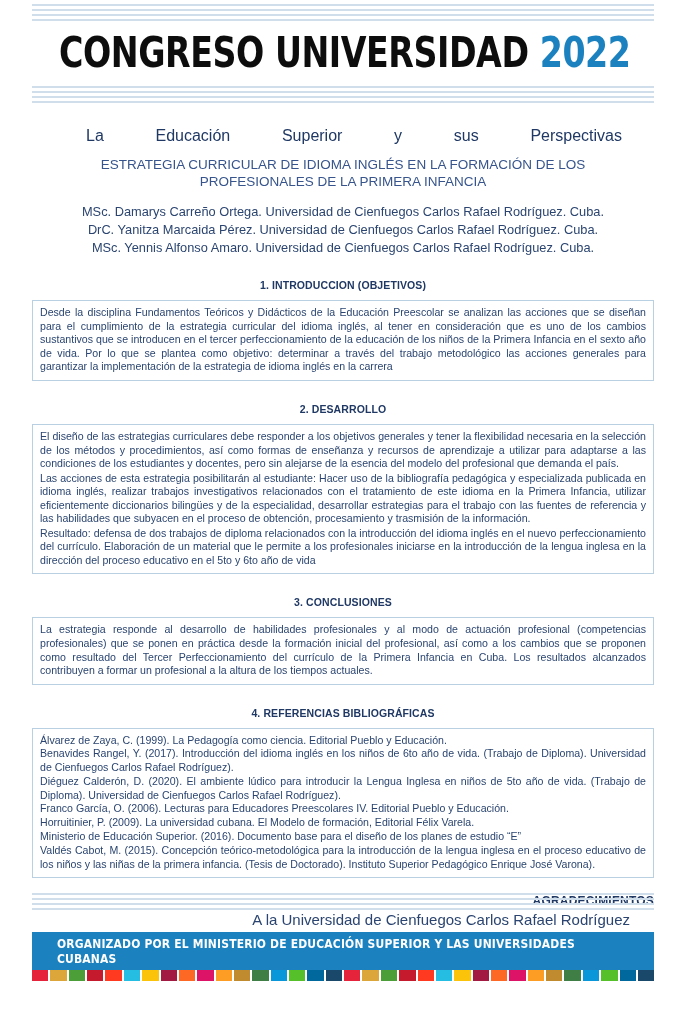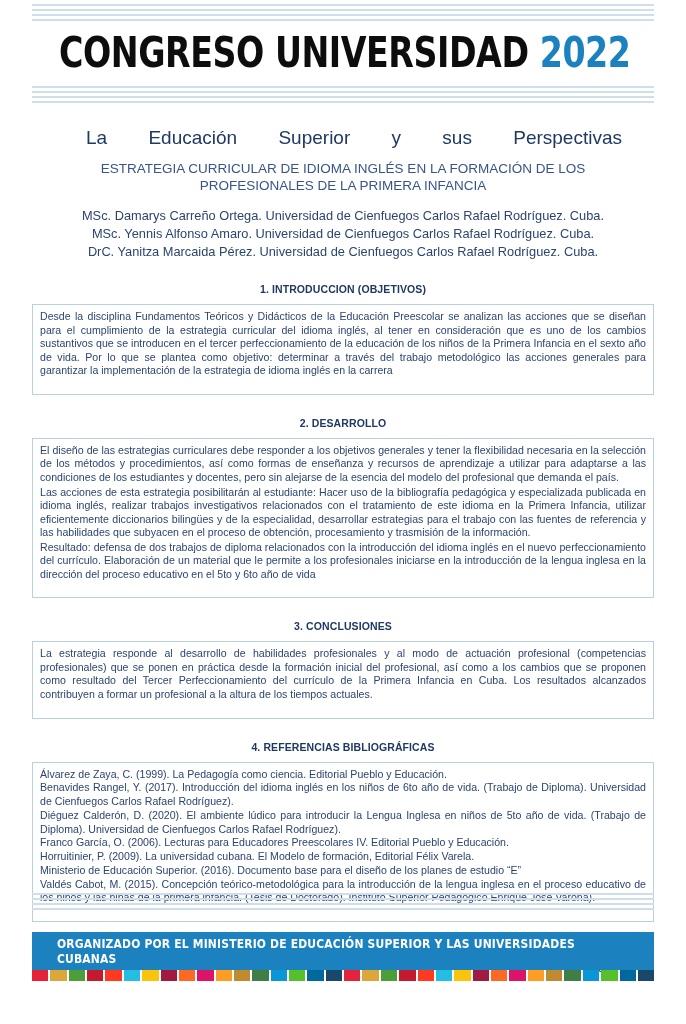--- a/index.html
+++ b/index.html
@@ -56,21 +56,21 @@
 
   
   .content {
     position: absolute;
     left: 32px;
     top: 126px;
     width: 622px;
   }
 
   .poster-title {
-    font-size: 19px;
+    font-size: 16px;
     color: #1f3864;
     text-align: justify;
     text-align-last: justify;
     line-height: 1.30;
     padding-left: 54px;
     padding-right: 32px;
   }
 
   .poster-subtitle {
     margin-top: 9px;
@@ -94,21 +94,21 @@
     font-weight: 700;
     font-size: 10.5px;
     color: #1f3864;
     letter-spacing: 0.1px;
     margin-top: 22px;
     margin-bottom: 9px;
   }
 
   .text-box {
     border: 1px solid #b9cfe2;
-    padding: 5px 7px 16px 7px;
+    padding: 5px 7px 6px 7px;
     color: #2b4570;
     font-size: 10.6px;
     line-height: 1.28;
     text-align: justify;
   }
   .text-box p + p { margin-top: 1px; }
   .text-box.refs {
     text-align: justify;
     line-height: 1.30;
   }
@@ -187,22 +187,22 @@
     <div class="ln" style="background: rgb(207, 222, 234);"></div>
   </div>
 
   <div class="content">
 
     <div class="poster-title">La Educación Superior y sus Perspectivas</div>
     <div class="poster-subtitle">ESTRATEGIA CURRICULAR DE IDIOMA INGLÉS EN LA FORMACIÓN DE LOS PROFESIONALES DE LA PRIMERA INFANCIA</div>
 
     <div class="authors">
       <div>MSc. Damarys Carreño Ortega. Universidad de Cienfuegos Carlos Rafael Rodríguez. Cuba.</div>
+      <div>DrC. Yanitza Marcaida Pérez. Universidad de Cienfuegos Carlos Rafael Rodríguez. Cuba.</div>
       <div>MSc. Yennis Alfonso Amaro. Universidad de Cienfuegos Carlos Rafael Rodríguez. Cuba.</div>
-      <div>DrC. Yanitza Marcaida Pérez. Universidad de Cienfuegos Carlos Rafael Rodríguez. Cuba.</div>
     </div>
 
     <div class="section-heading">1. INTRODUCCION (OBJETIVOS)</div>
     <div class="text-box" style="border-color: rgb(185, 207, 226); color: rgb(43, 69, 112);">
       <p>Desde  la disciplina Fundamentos Teóricos y Didácticos de la Educación Preescolar se analizan las acciones que se diseñan para el cumplimiento de la estrategia curricular del idioma inglés, al tener en consideración que es uno de los cambios sustantivos que se introducen en el tercer perfeccionamiento de la educación de los niños de la Primera Infancia en el sexto año de vida. Por lo que se plantea como objetivo: determinar a través del trabajo metodológico las acciones generales para garantizar la implementación de la estrategia de idioma inglés en la carrera</p>
     </div>
 
     <div class="section-heading">2. DESARROLLO</div>
     <div class="text-box" style="border-color: rgb(185, 207, 226); color: rgb(43, 69, 112);">
       <p>El diseño de las estrategias curriculares debe responder a los objetivos generales y tener la flexibilidad necesaria en la selección de los métodos y procedimientos, así como formas de enseñanza y recursos de aprendizaje a utilizar para adaptarse a las condiciones de los estudiantes y docentes, pero sin alejarse de la esencia del modelo del profesional que demanda el país.</p>

